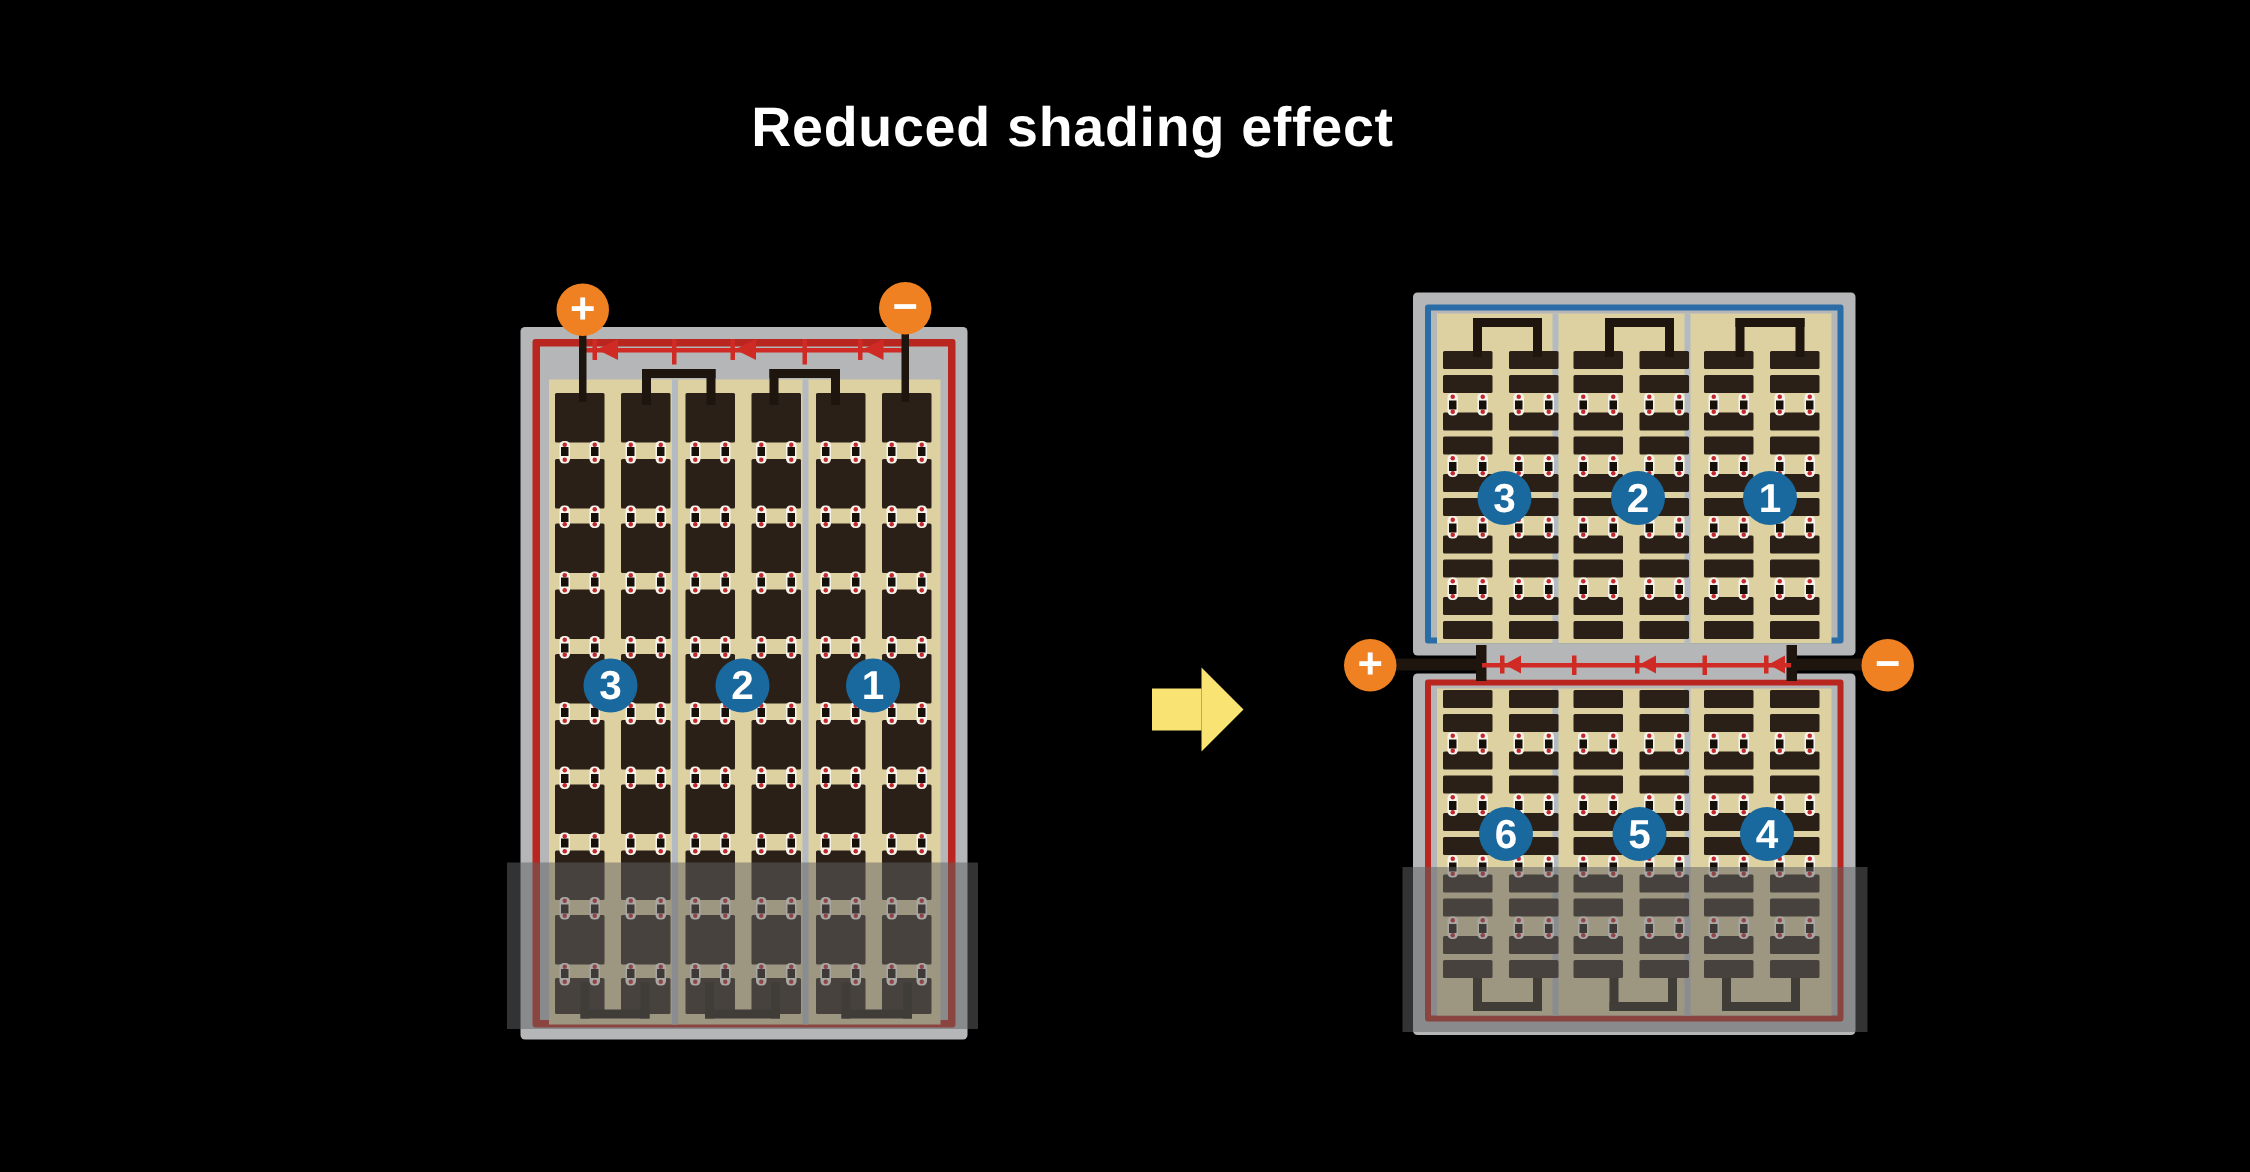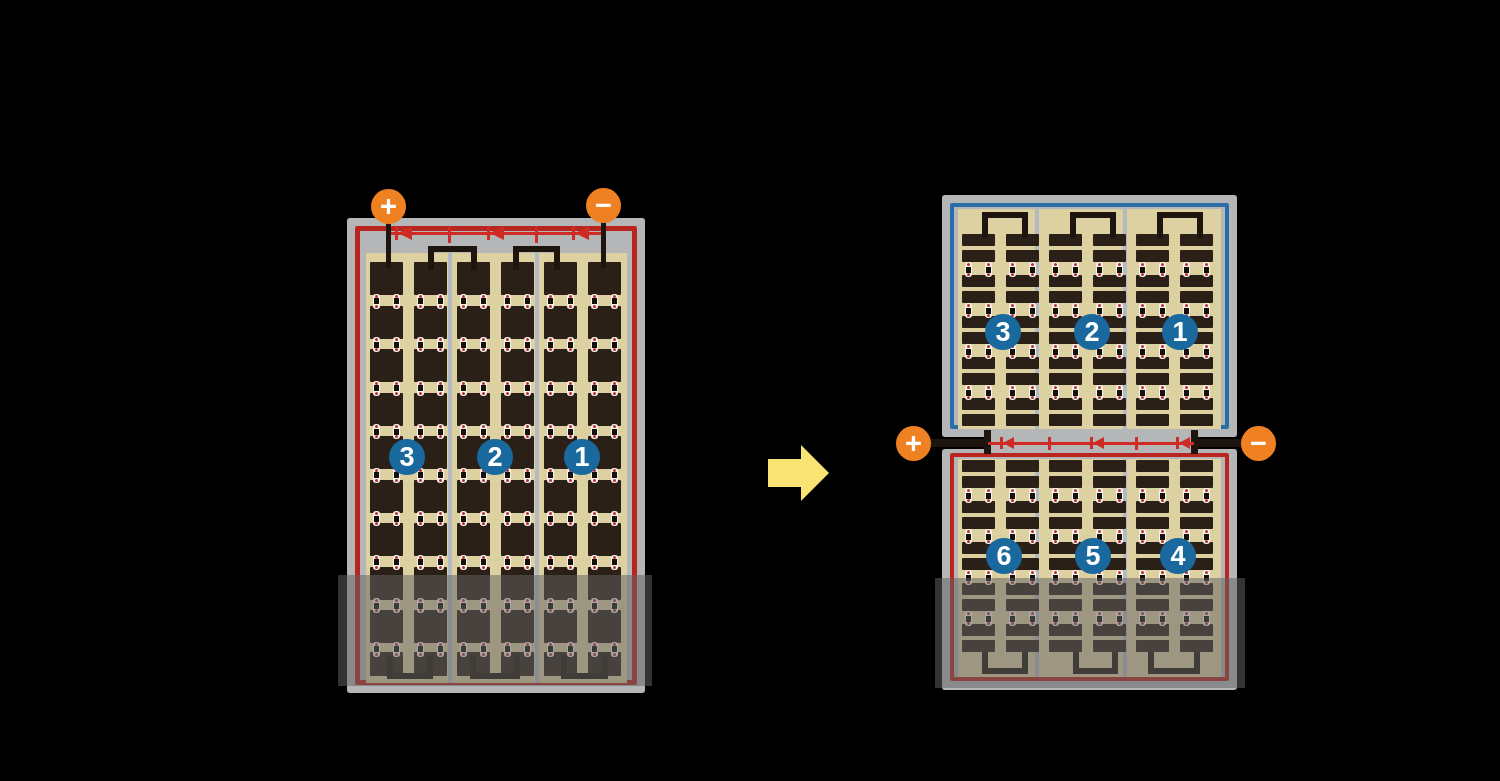--- a/index.html
+++ b/index.html
@@ -64,20 +64,21 @@
   .arrow-shaft{position:absolute;left:768px;top:459px;width:33px;height:28px;background:var(--yellow,#f9e372);}
   .arrow-head{position:absolute;left:801px;top:445px;width:0;height:0;
               border-left:28px solid var(--yellow,#f9e372);
               border-top:28px solid transparent;border-bottom:28px solid transparent;}
 </style>
 </head>
 <body>
 
 <div id="canvas">
 
+  <div id="title">Reduced shading effect</div>
 
   <div class="frame" style="left:347px;top:218px;width:298px;height:475px"></div>
   <div class="pborder red" style="left:355px;top:226px;width:272px;height:449px"></div>
   <div class="tan" id="Ltan" style="left:366px;top:253px;width:261px;height:430px"></div>
   <div class="divider" style="left:448px;top:253px;height:430px"></div>
   <div class="divider" style="left:535px;top:253px;height:430px"></div>
 
   <div class="dline" style="left:390px;top:232px;width:212px"></div>
   <div class="dtick" style="left:448px;top:226px;height:17px"></div>
   <div class="dtick" style="left:535px;top:226px;height:17px"></div>

